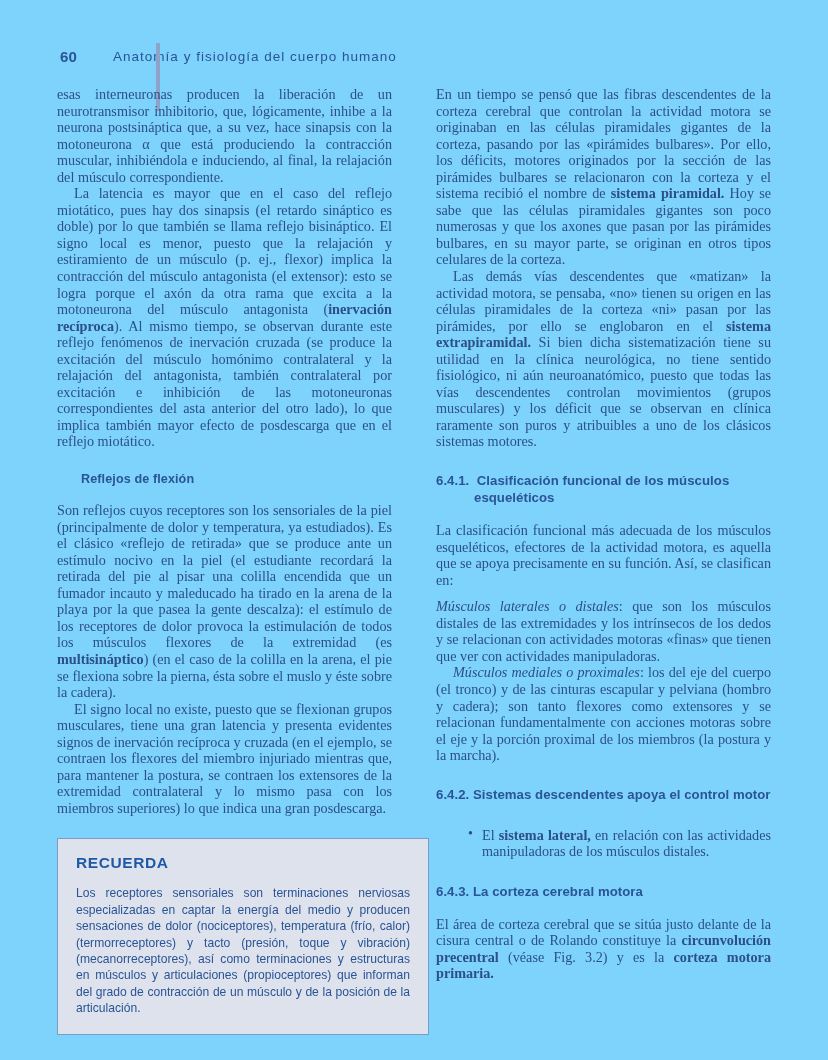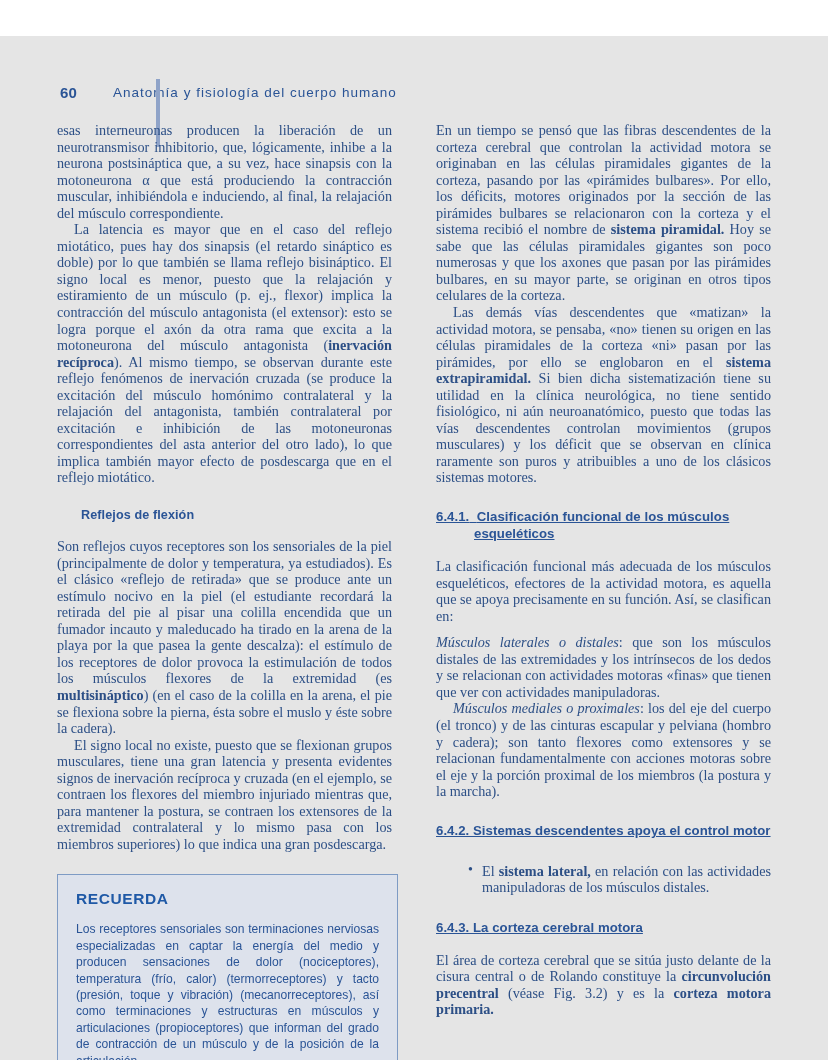--- a/index.html
+++ b/index.html
@@ -14,22 +14,21 @@
     position: relative;
     font-family: "Liberation Serif", serif;
     color: #2d4f83;
     overflow: hidden;
   }
 
   
   .page {
     position: absolute;
     inset: 0;
-    background: #e5e5e5;
-    margin-top: 36px;
+    background: #7dd3fc;
   }
 
   
   .running-head {
     position: absolute;
     left: 60px;
     top: 43px;
     width: 720px;
     height: 26px;
     display: flex;
@@ -102,41 +101,40 @@
     padding-left: 24px;
   }
   h3.numbered {
     margin: 0;
     font-family: "Liberation Sans", sans-serif;
     font-size: 13.2px;
     font-weight: bold;
     color: #2a5496;
     letter-spacing: .05px;
     line-height: 17px;
-    text-decoration: underline;
   }
   h3.numbered .cont {
     display: block;
     padding-left: 38px;
   }
 
   .sp-8  { height: 8px; }
   .sp-10 { height: 10px; }
   .sp-16 { height: 16px; }
   .sp-22 { height: 22px; }
   .sp-26 { height: 26px; }
 
   
   .callout {
     margin-top: 22px;
     border: 1.6px solid #7e9bc4;
     background: #dde2ec;
     padding: 15px 18px 17px 18px;
     box-sizing: border-box;
-    width: 341px;
+    width: 372px;
   }
   .callout-title {
     font-family: "Liberation Sans", sans-serif;
     font-weight: bold;
     font-size: 15.5px;
     color: #1f59a6;
     letter-spacing: .6px;
     margin: 0 0 13px 0;
   }
   .callout-body {

